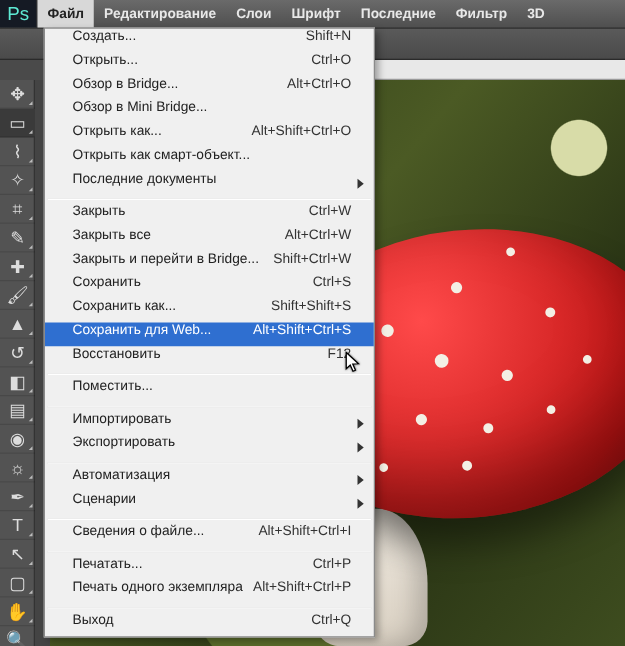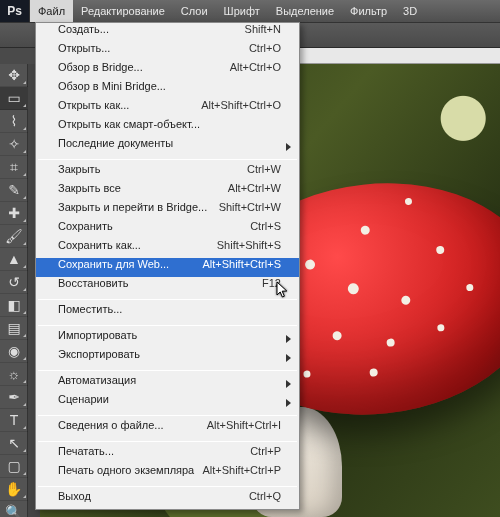--- a/index.html
+++ b/index.html
@@ -1,20 +1,20 @@
 <!DOCTYPE html>
 <html><head>
 <meta charset="utf-8">
 <style>
   * { margin: 0; padding: 0; box-sizing: border-box; font-family: "Segoe UI", Tahoma, sans-serif; }
   body { width: 500px; height: 517px; overflow: hidden; background: #444; }
 
   .menubar { height: 22px; background: linear-gradient(#6a6a6a,#4f4f4f); display: flex; align-items: stretch; font-size: 11px; color: #e8e8e8; }
-  .ps-logo { width: 30px; display:flex; align-items:center; justify-content:center; background:#151a24; color:#e5e5e5; font-weight:bold; font-size:12px; border-right:1px solid #333; }
-  .menu-item { padding: 0 8px; display:flex; align-items:center; cursor:default; }
+  .ps-logo { width: 30px; display:flex; align-items:center; justify-content:center; background:#151a24; color:#5eead4; font-weight:normal; font-size:15px; border-right:1px solid #333; }
+  .menu-item { padding: 0 8px; display:flex; align-items:center; cursor:default;font-weight:bold; }
   .menu-item.active { background:#d8d8d8; color:#222; }
 
   .options-bar { height: 26px; background: linear-gradient(#5a5a5a,#4a4a4a); border-top:1px solid #333; border-bottom:1px solid #2a2a2a; display:flex; align-items:center; font-size:11px; color:#ccc; padding-left:40px; gap:6px; }
   .options-bar .lbl { color:#d0d0d0; }
   .options-bar .combo { background:#3a3a3a; border:1px solid #222; height:18px; padding:0 18px 0 6px; display:flex; align-items:center; color:#ddd; position:relative; font-size:11px; }
   .options-bar .combo::after { content:""; position:absolute; right:5px; top:7px; border-left:3px solid transparent; border-right:3px solid transparent; border-top:4px solid #bbb; }
 
   .ruler-top { position:absolute; left:40px; right:0; top:48px; height:16px; background:#e8e8e8; border-bottom:1px solid #999; }
   .ruler-left-gap { position:absolute; left:0; top:48px; width:40px; height:16px; background:#4a4a4a; }
 
@@ -51,21 +51,21 @@
 </head>
 <body>
 
 <div class="menubar">
   <div class="ps-logo">Ps</div>
   <div id="menubar-items" style="display: flex;">
       <div class="menu-item active">Файл</div>
       <div class="menu-item">Редактирование</div>
       <div class="menu-item">Слои</div>
       <div class="menu-item">Шрифт</div>
-      <div class="menu-item">Выделение</div>
+      <div class="menu-item">Последние</div>
       <div class="menu-item">Фильтр</div>
       <div class="menu-item">3D</div>
     </div>
 </div>
 
 <div class="options-bar">
   <span class="lbl">ование</span>
   <span style="width:14px"></span>
   <span class="lbl">Стиль:</span>
   <div class="combo">

